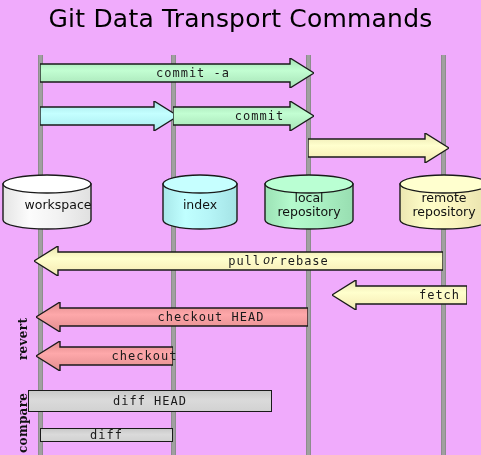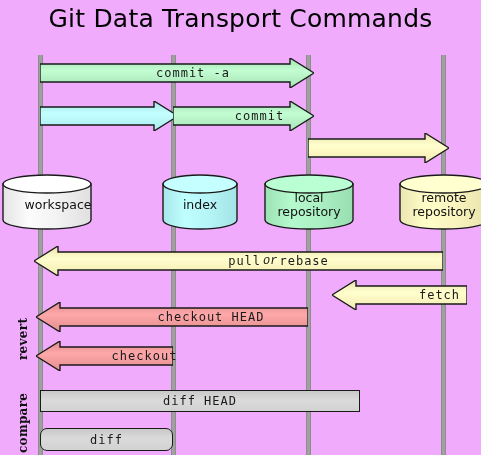--- a/index.html
+++ b/index.html
@@ -248,24 +248,24 @@
               <stop offset="70%" stop-color="#f09a9c"></stop>
               <stop offset="100%" stop-color="#e69092"></stop>
             </linearGradient>
           </defs>
           <polygon points="137.0,6.0 24.0,6.0 24.0,0.0 0.0,15.0 24.0,30.0 24.0,24.0 137.0,24.0" fill="url(#grad-7)" stroke="#1a1a1a" stroke-width="1.4" stroke-linejoin="miter"></polygon>
         </svg>
         <div class="arrow-label" style="left: 24px; width: 113px;">checkout</div>
       </div>
     </div>
   <div id="bars-layer">
-      <div class="bar" style="left: 40px; top: 390px; width: 320px; height: 22px;">
+      <div class="bar" style="left: 28px; top: 390px; width: 244px; height: 22px;">
         <span>diff HEAD</span>
       </div>
-      <div class="bar" style="left: 40px; top: 428px; width: 133px; height: 23px; border-radius: 7px;">
+      <div class="bar" style="left: 40px; top: 428px; width: 133px; height: 14px;">
         <span>diff</span>
       </div>
     </div>
   <div id="stores-layer">
       <div class="cyl" style="left: 2px; top: 174px; width: 112px; height: 56px;">
         <svg width="90" height="56" viewBox="0 0 90 56">
           <defs>
             <linearGradient id="cgrad-0" x1="0" y1="0" x2="1" y2="0">
               <stop offset="0%" stop-color="#e4e4e4"></stop>
               <stop offset="30%" stop-color="#fcfcfc"></stop>

